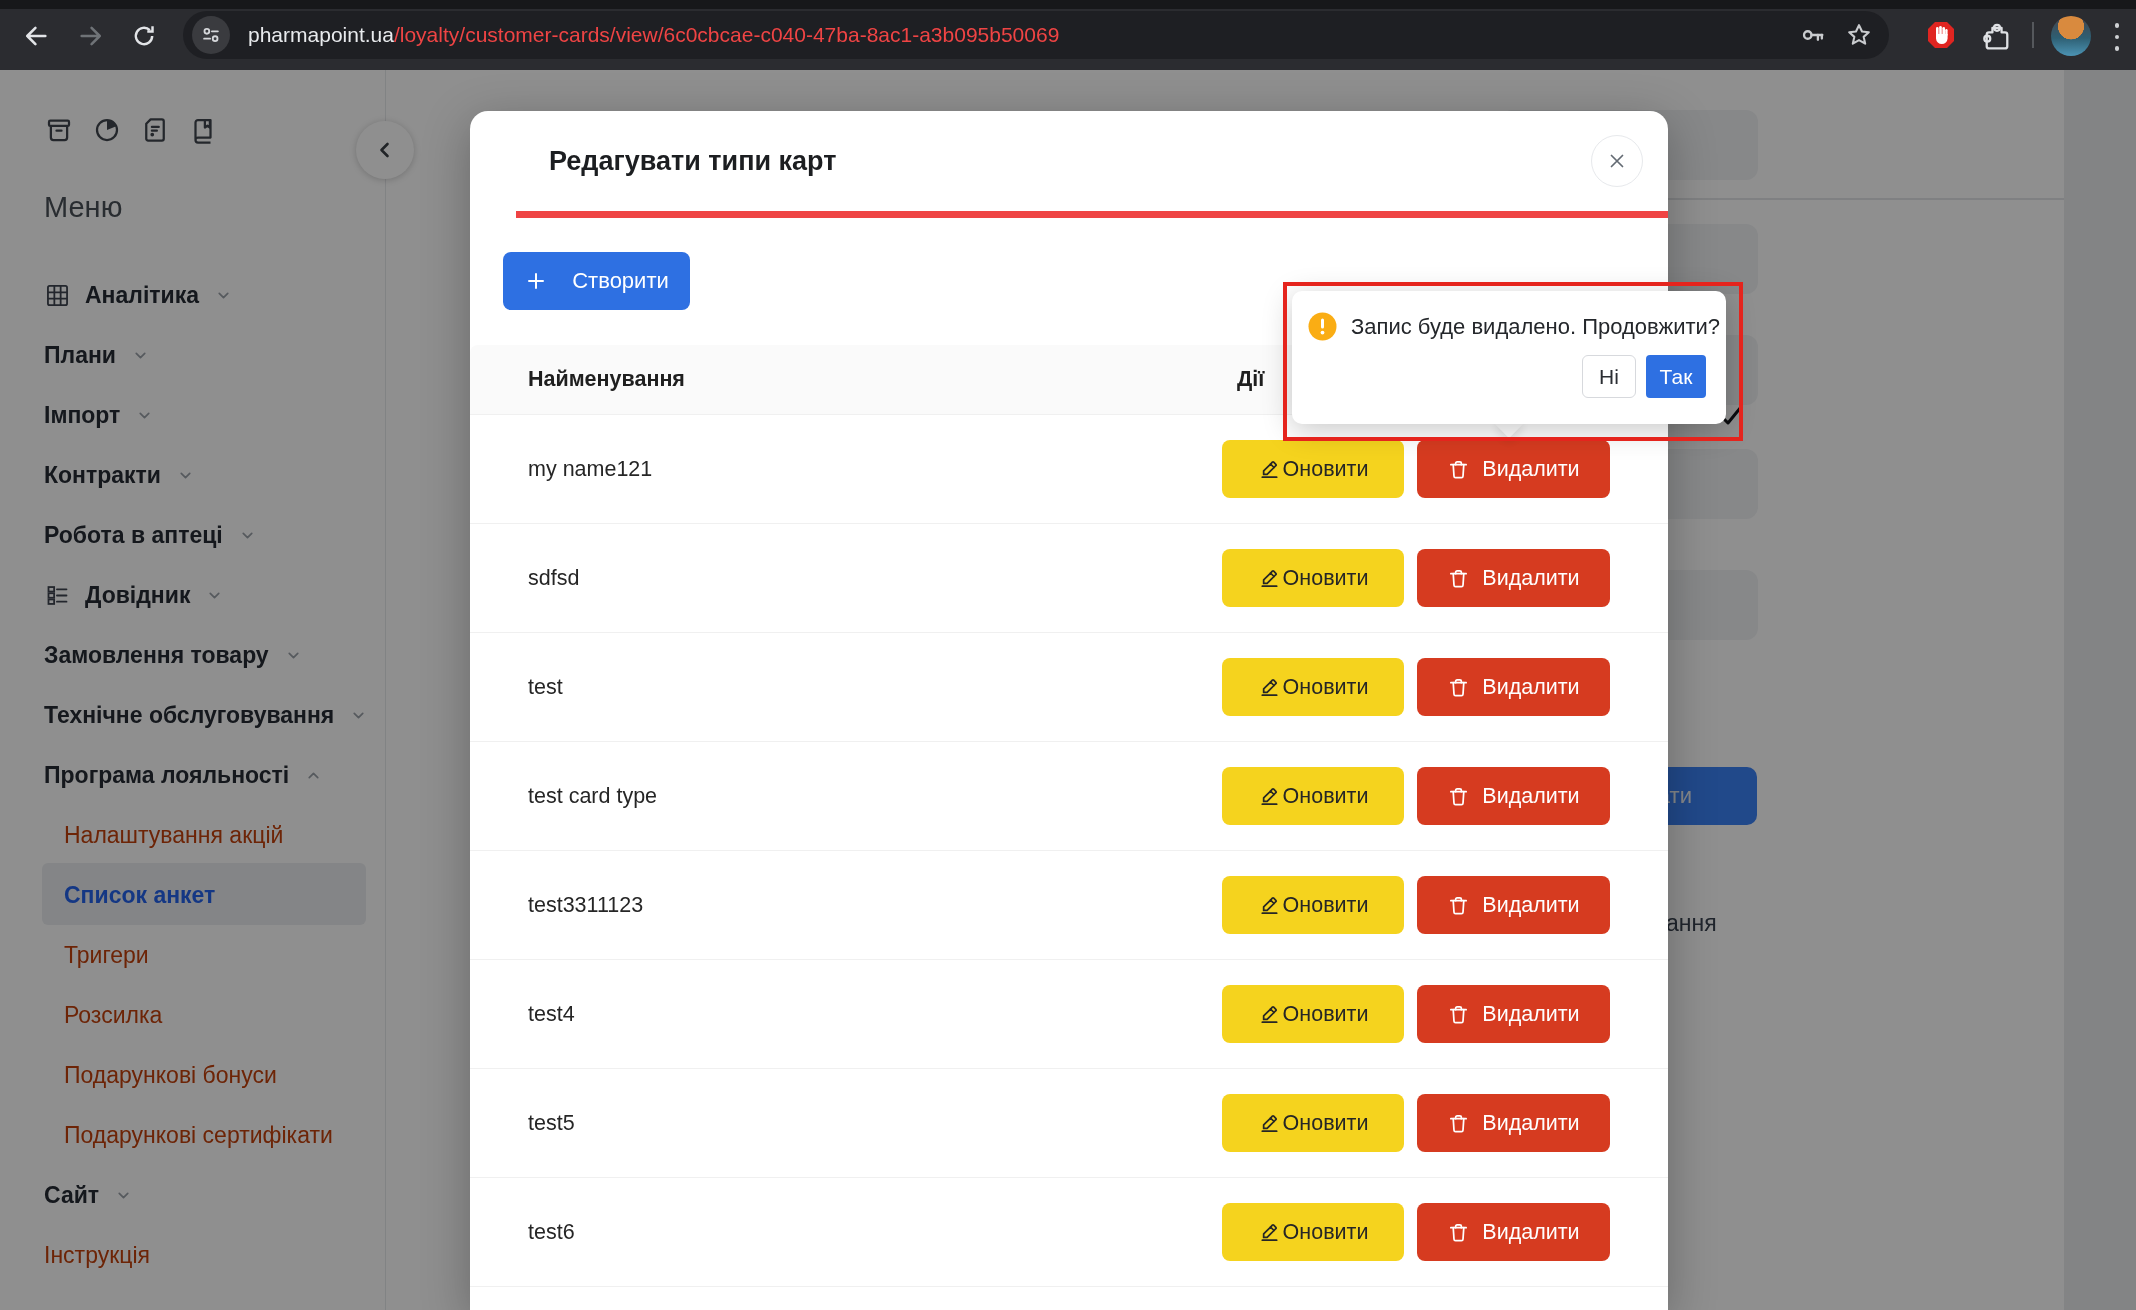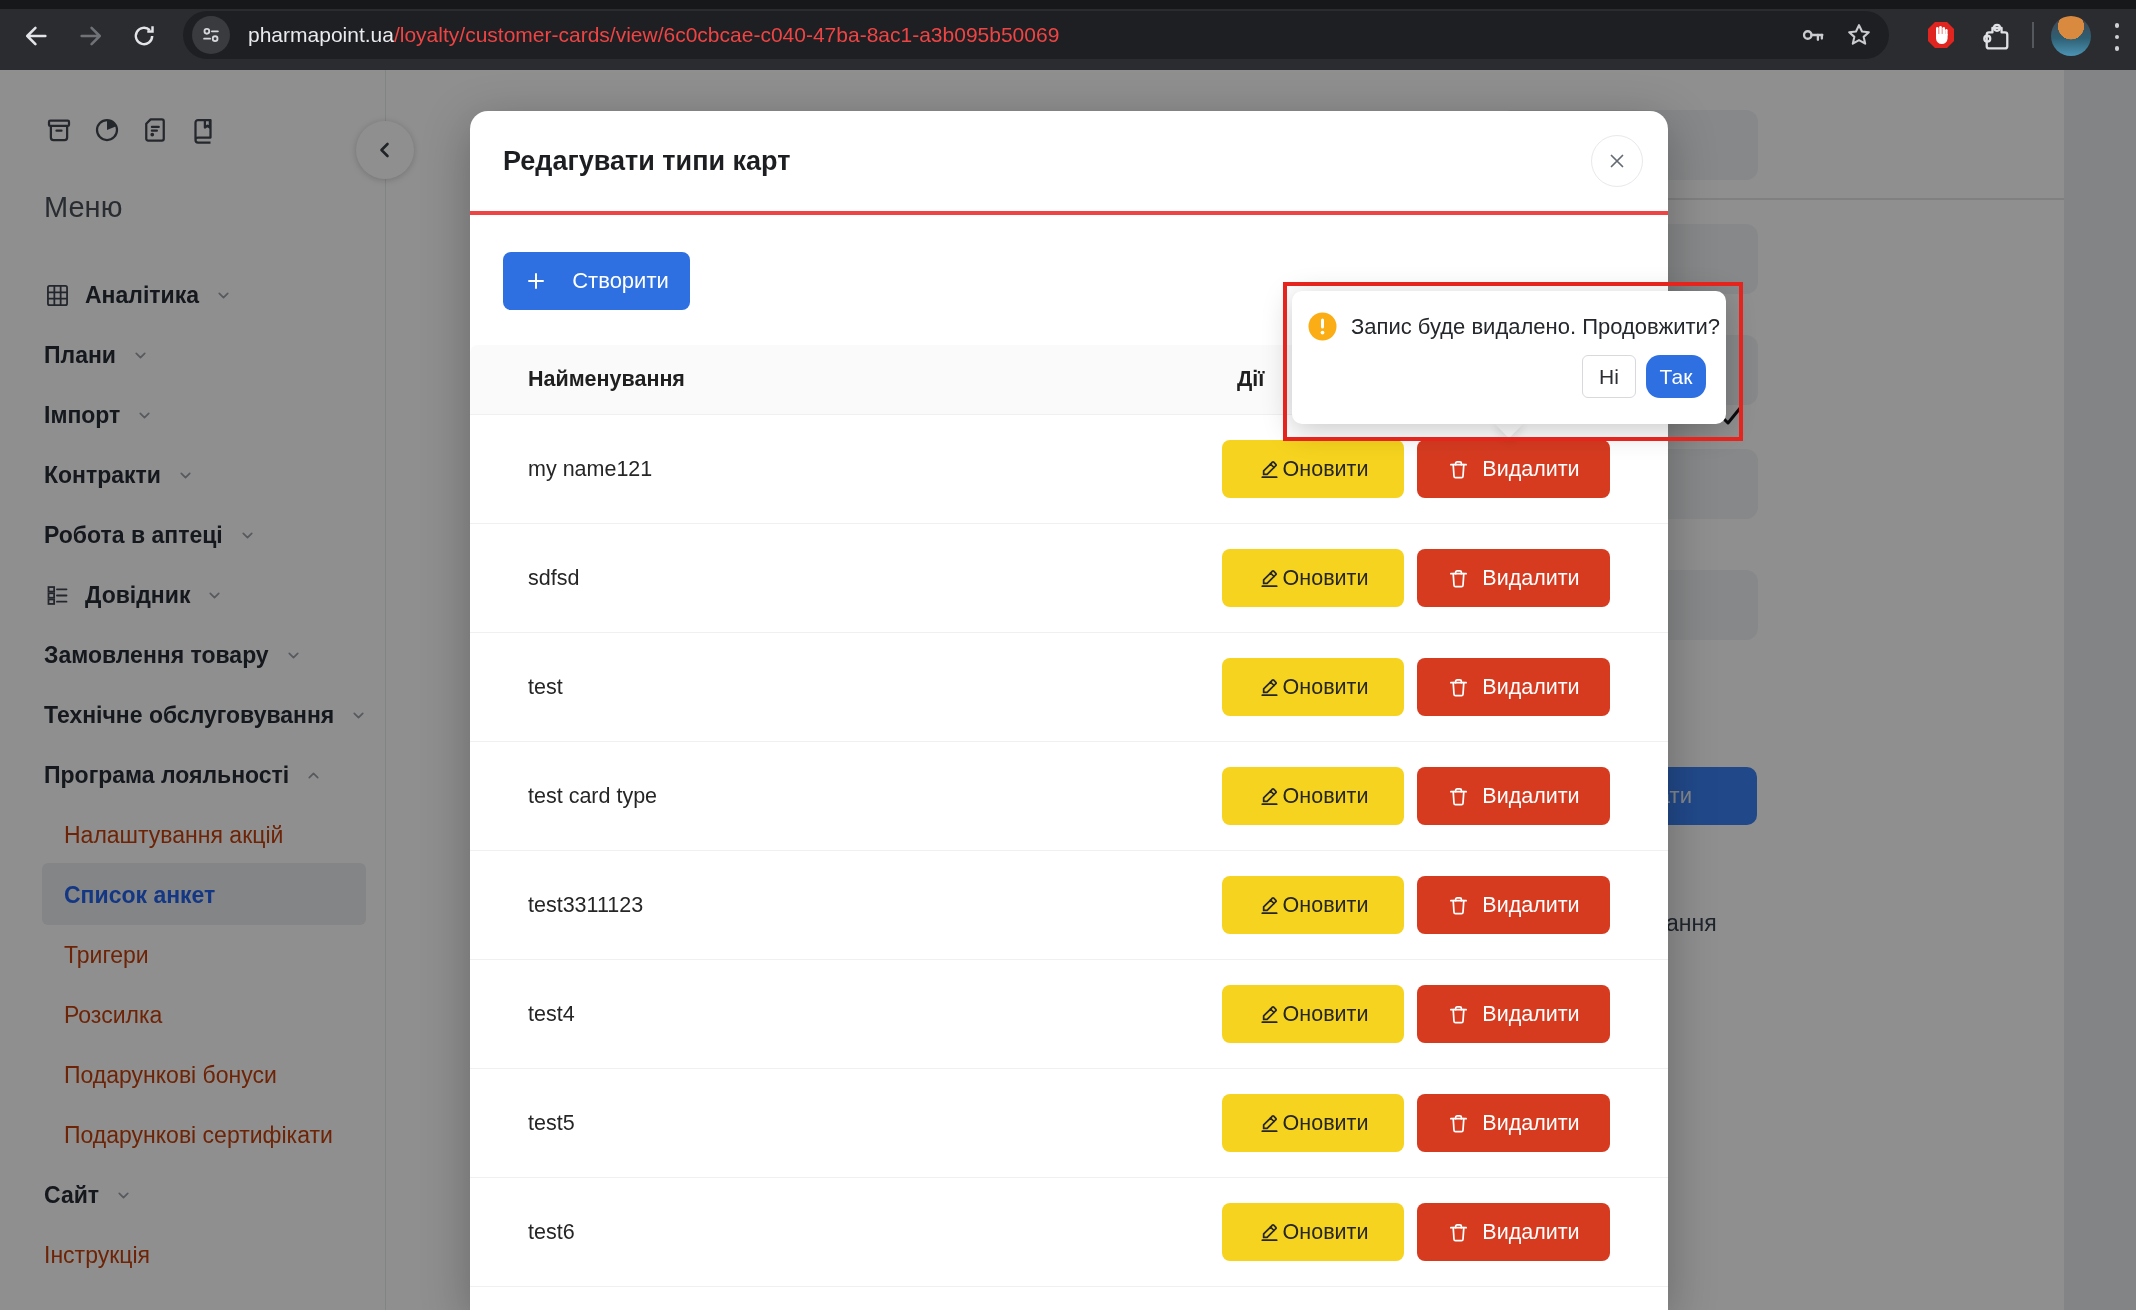--- a/index.html
+++ b/index.html
@@ -50,22 +50,22 @@
   .bg-divider{position:absolute;left:1668px;top:128px;width:396px;height:2px;background:#e3e5e8;z-index:1;}
   .skel{position:absolute;left:1500px;width:258px;height:70px;border-radius:12px;background:#f0f2f5;z-index:1;}
   .bg-blue-btn{position:absolute;left:1560px;top:697px;width:197px;height:58px;border-radius:10px;
       background:#3b82f6;color:#eef2f8;font-size:22px;display:flex;align-items:center;
       justify-content:center;z-index:1;border:none;}
   .bg-text{position:absolute;left:1666px;top:840px;font-size:23px;color:#3a4350;z-index:1;}
   .bg-check{position:absolute;left:1716px;top:330px;width:30px;height:30px;color:#14171c;z-index:1;}
   
   .modal{position:absolute;left:470px;top:41px;width:1198px;height:1199px;background:#fff;
       border-radius:18px 18px 0 0;box-shadow:0 12px 48px rgba(0,0,0,.28);z-index:20;}
-  .m-head{height:100px;border-bottom:4px solid #ef4444;display:flex;align-items:center;
-      justify-content:space-between;padding:0 25px 0 33px;}
+  .m-head{height:100px;border-bottom:7px solid #ef4444;display:flex;align-items:center;
+      justify-content:space-between;padding:0 25px 0 33px;margin-left:46px;}
   .m-title{font-size:27px;font-weight:600;color:#1c1e21;}
   .m-close{width:50px;height:50px;border-radius:50%;border:1px solid #e7e9ec;background:#fff;
       display:flex;align-items:center;justify-content:center;color:#636a73;cursor:pointer;}
   .m-create{position:absolute;left:33px;top:141px;width:187px;height:58px;border-radius:8px;
       background:#2e70e2;border:none;color:#fff;font-size:22px;display:flex;align-items:center;
       justify-content:center;gap:24px;cursor:pointer;}
   .m-table{position:absolute;left:0;top:234px;width:1198px;}
   .t-head{position:relative;height:70px;background:#fafafa;display:flex;align-items:center;
       padding:0 58px;font-size:21.5px;font-weight:700;color:#1f1f1f;border-bottom:1px solid #f0f0f0;
       border-radius:8px 8px 0 0;box-sizing:border-box;}
@@ -83,21 +83,21 @@
   .pc-arrow{position:absolute;left:1499px;top:344px;width:20px;height:20px;background:#fff;
       transform:rotate(45deg);box-shadow:3px 3px 9px rgba(0,0,0,.10);z-index:30;}
   .popconfirm{position:absolute;left:1292px;top:221px;width:434px;height:133px;background:#fff;
       border-radius:10px;box-shadow:0 6px 30px rgba(0,0,0,.22);z-index:30;}
   .pc-line1{display:flex;align-items:center;gap:14px;padding:21px 18px 0 16px;}
   .pc-line1 svg{width:29px;height:29px;flex:0 0 auto;}
   .pc-msg{font-size:22px;color:#24272b;line-height:28px;white-space:nowrap;}
   .pc-btns{position:absolute;right:20px;top:64px;display:flex;gap:10px;}
   .pc-no{min-width:54px;height:43px;border:1px solid #d7d9dd;border-radius:6px;background:#fff;
       color:#2b2e33;font-size:21px;cursor:pointer;}
-  .pc-yes{min-width:60px;height:43px;border:none;border-radius:14px;background:#2e70e2;color:#fff;
+  .pc-yes{min-width:60px;height:43px;border:none;border-radius:4px;background:#2e70e2;color:#fff;
       font-size:21px;font-weight:500;cursor:pointer;}
   .annotation{position:absolute;left:1283px;top:212px;width:452px;height:151px;border:4px solid #e5241d;
       z-index:32;pointer-events:none;}
   svg{display:block;}
 </style>
 </head>
 <body>
 
 <div id="page">
 

